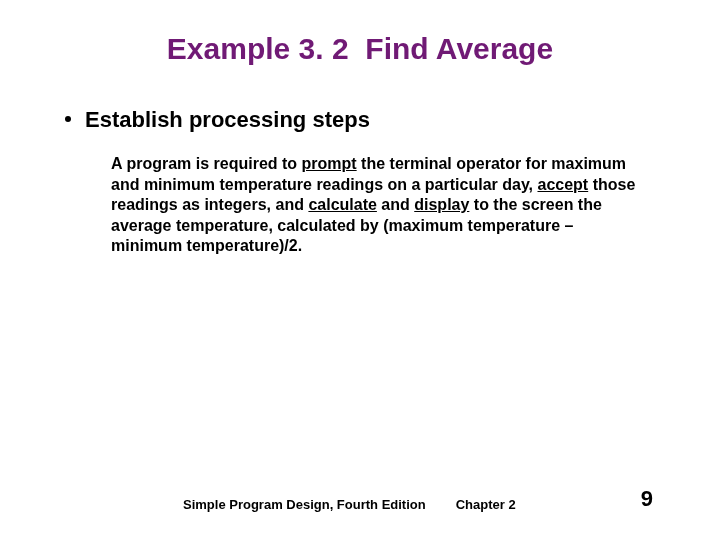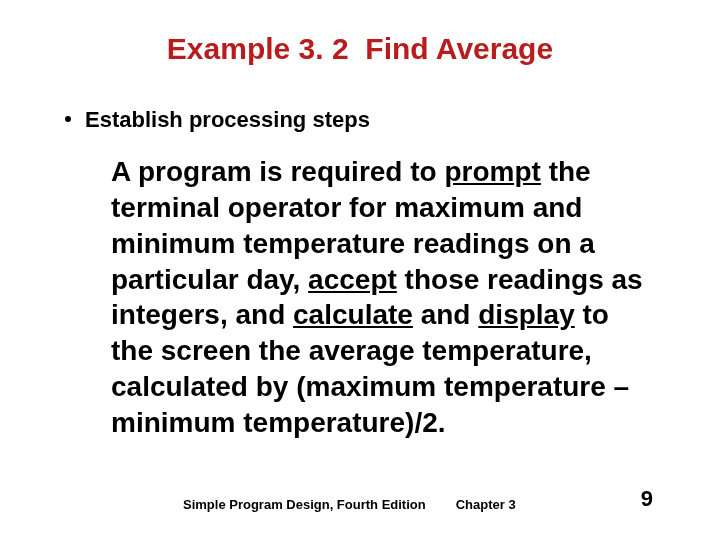--- a/index.html
+++ b/index.html
@@ -18,21 +18,21 @@
     box-sizing: border-box;
     width: 100%;
     height: 100%;
     position: relative;
   }
   .title {
     text-align: center;
     font-weight: bold;
     font-size: 30px;
     line-height: 1.25;
-    color: #b91c1c;
+    color: #701a75;
     margin-bottom: 38px;
   }
   .bullet-row {
     display: flex;
     align-items: flex-start;
     margin-left: 10px;
     margin-bottom: 20px;
     text-align: center;
   }
   .bullet-dot {
@@ -44,21 +44,21 @@
     margin-right: 14px;
     flex-shrink: 0;
   }
   .bullet-text {
     font-weight: bold;
     font-size: 22px;
     line-height: 1.3;
   }
   .body-text {
     font-weight: bold;
-    font-size: 28px;
+    font-size: 16px;
     line-height: 1.28;
     margin-left: 56px;
     margin-right: 22px;
   }
   .underline {
     text-decoration: underline;
   }
   .footer {
     position: absolute;
     bottom: 28px;
@@ -97,17 +97,17 @@
     <div class="bullet-dot"></div>
     <div class="bullet-text">Establish processing steps</div>
   </div>
 
   <div class="body-text">
     <span>A program is required to </span><span class="underline">prompt</span><span> the terminal operator for maximum and minimum temperature readings on a particular day, </span><span class="underline">accept</span><span> those readings as integers, and </span><span class="underline">calculate</span><span> and </span><span class="underline">display</span><span> to the screen the average temperature, calculated by (maximum temperature – minimum temperature)/2.</span>
   </div>
 
   <div class="footer">
     <span class="footer-left">Simple Program Design, Fourth Edition</span>
-    <span class="footer-mid">Chapter 3</span>
+    <span class="footer-mid">Chapter 2</span>
     <span class="footer-right">9</span>
   </div>
 
 </div>
 
 </body></html>

